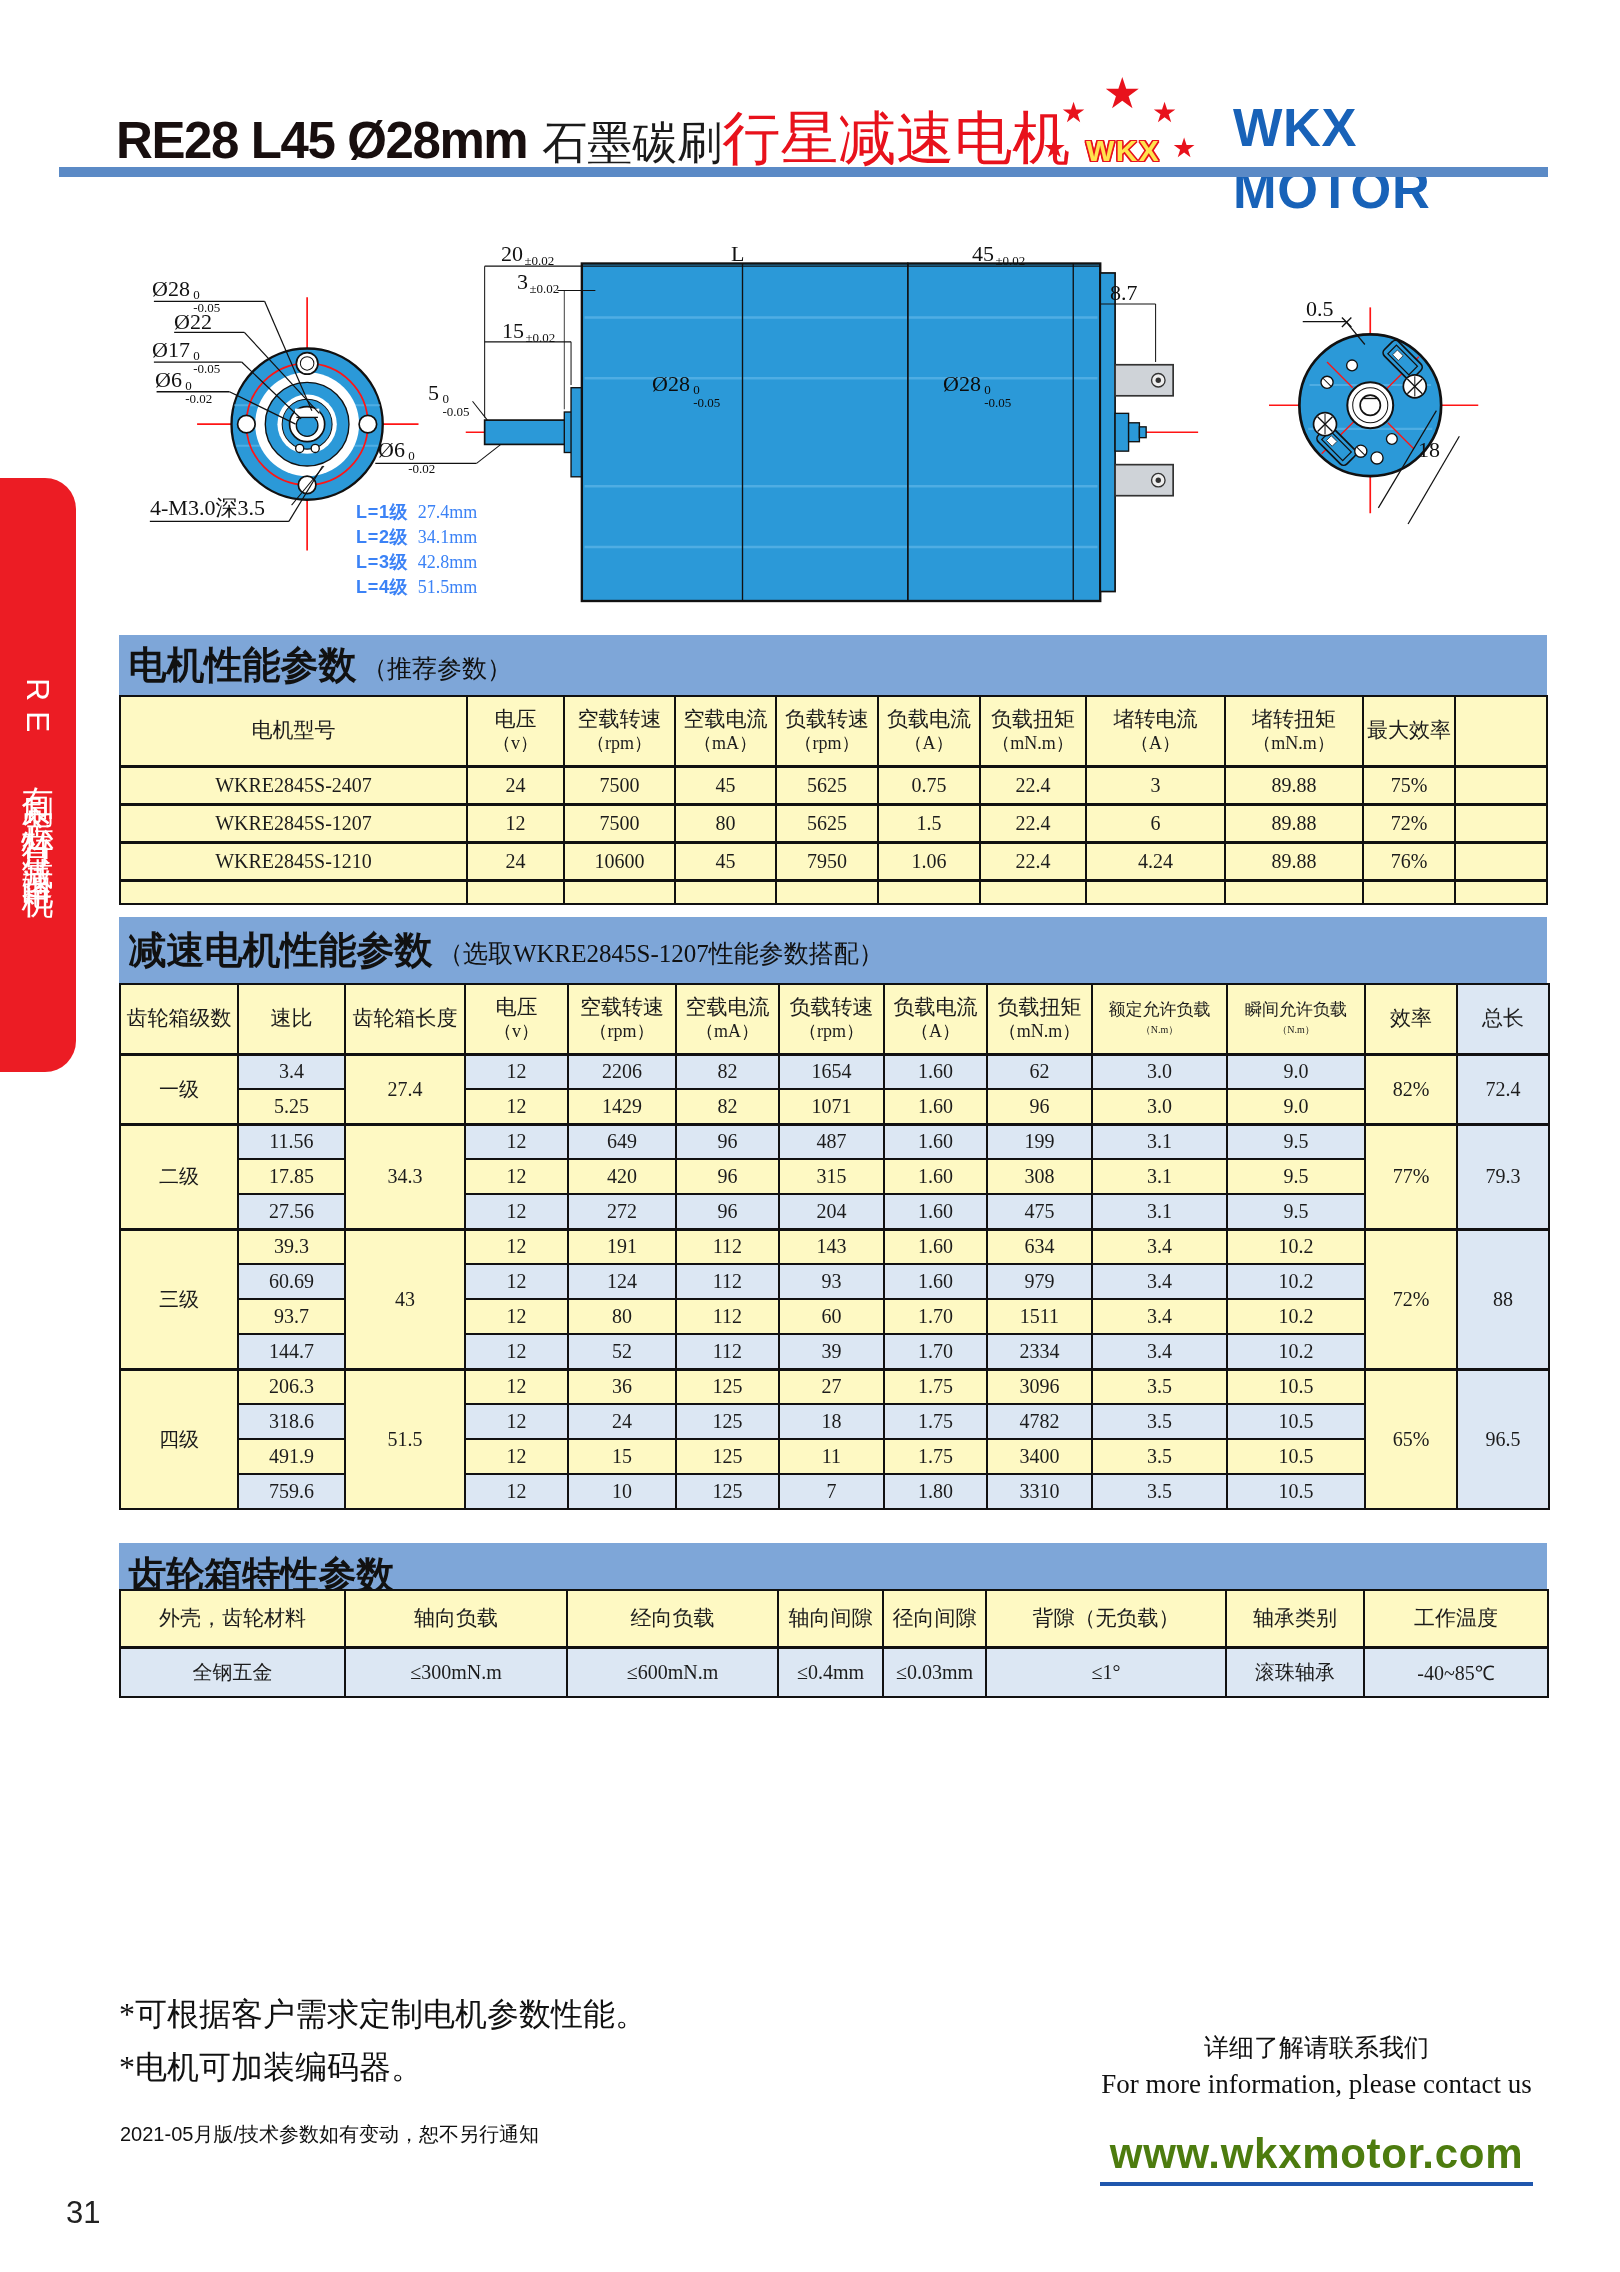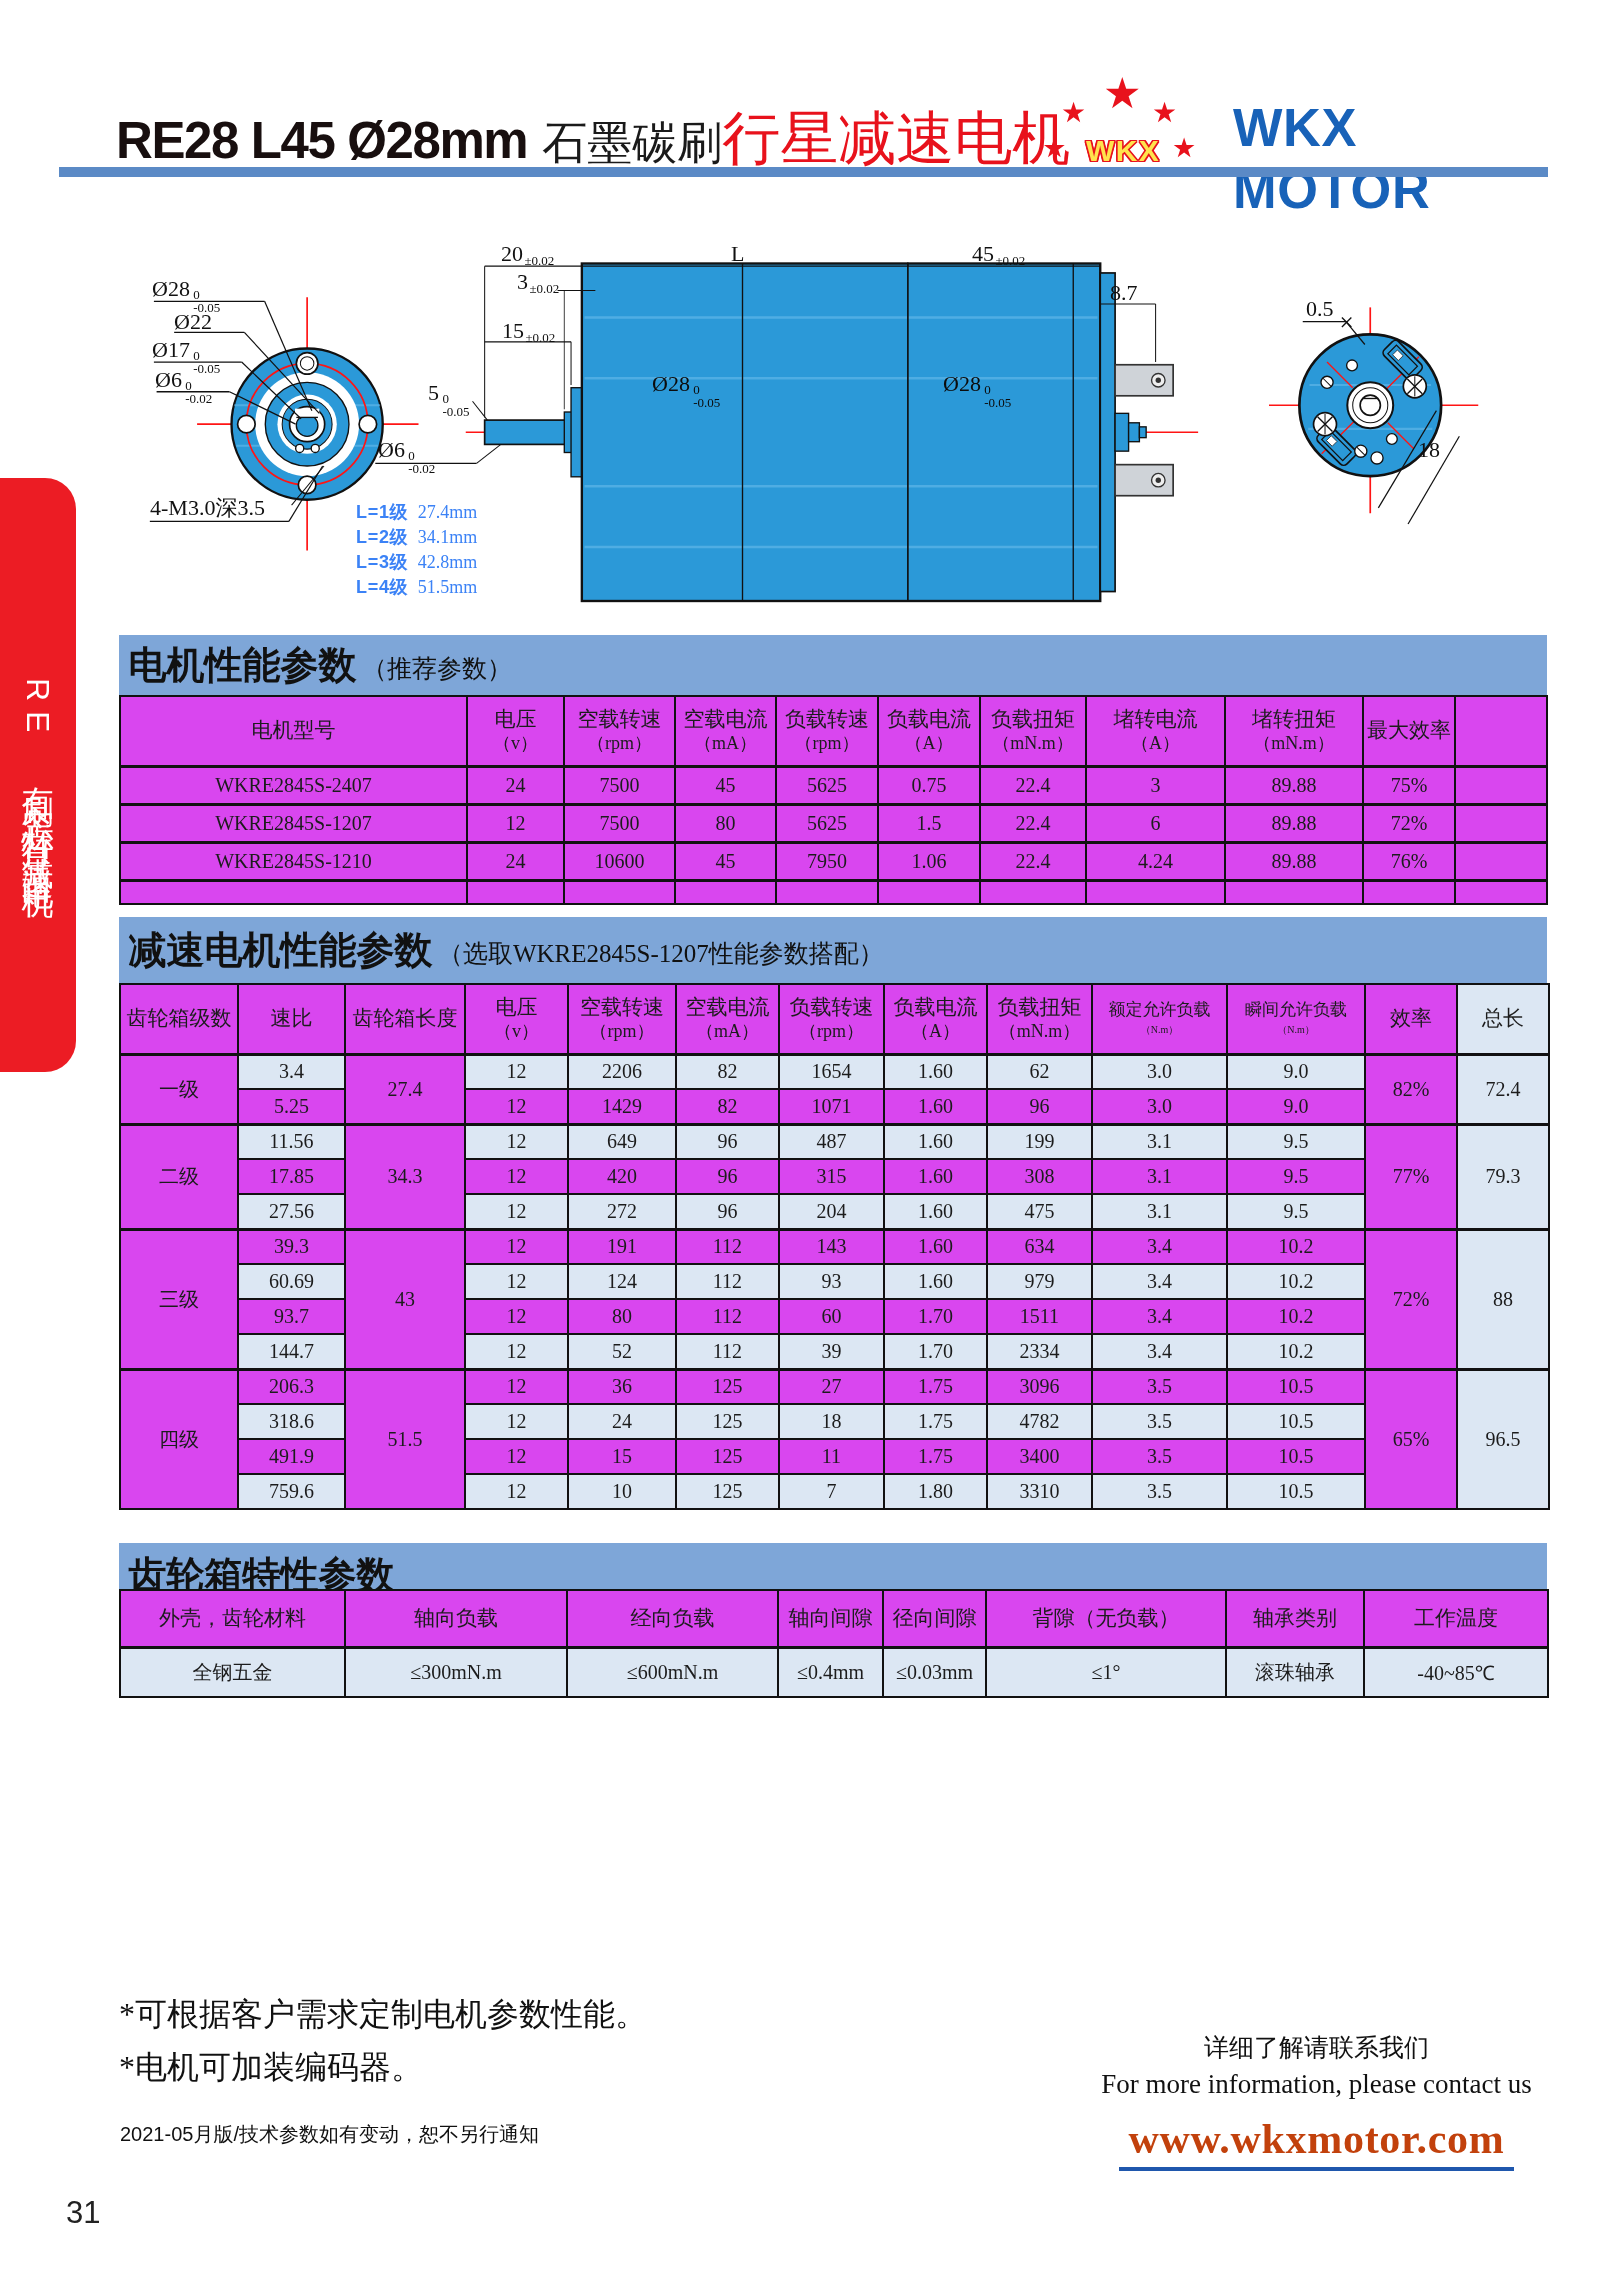--- a/index.html
+++ b/index.html
@@ -43,21 +43,21 @@
   .llist .v{font-family:"Liberation Serif",serif;margin-left:9.5px;}
 
   
   .secbar{position:absolute;left:119px;width:1428px;background:#7ea6d8;display:flex;
           align-items:center;padding-left:9.5px;box-sizing:border-box;}
   .secbar .t{font-family:"Liberation Sans",sans-serif;font-weight:bold;font-size:38px;color:#111;}
   .secbar .u{font-size:25px;color:#111;margin-left:5.4px;margin-top:6.8px;}
 
   
   .tbl{position:absolute;left:119px;border-collapse:collapse;table-layout:fixed;width:1428px;
-       background:#d946ef;}
+       background:#fef9c3;}
   .tbl td,.tbl th{border:2px solid #111;text-align:center;vertical-align:middle;
        font-family:"Liberation Serif",serif;font-size:20px;font-weight:normal;color:#1c1c1c;
        padding:0;overflow:hidden;}
   .tbl thead tr{border-bottom:3.4px solid #111;}
   .tbl{border:2.7px solid #111;}
   .hl{font-size:21px;line-height:27px;}
   .hu{font-size:18px;line-height:21.6px;}
   .sm .hl{font-size:17px;line-height:23px;}
   .sm .hu{font-size:10px;line-height:17.6px;}
   #t1 tbody tr{border-top:3.4px solid #111;height:38px;margin-top:28px;}
@@ -71,22 +71,22 @@
   .sh{background:#dce7f3;}
   .tt{background:#dce7f3;}
   .low{vertical-align:bottom;padding-bottom:4px;}
 
   
   .note{position:absolute;left:119px;font-size:32px;color:#111;}
   .version{position:absolute;left:120px;font-size:20px;color:#111;font-family:"Liberation Sans",sans-serif;}
   .contact{position:absolute;left:1080px;width:473px;text-align:center;color:#111;}
   .contact .cn{font-size:25px;}
   .contact .en{font-size:27px;margin-top:5.4px;text-align:center;}
-  .website{display:inline-block;margin-top:15px;font-family:Liberation Serif, serif;
-           font-weight:900;font-size:42px;color:#c2410c;border-bottom:4.7px solid #1f57ad;
+  .website{display:inline-block;margin-top:30px;font-family:Liberation Sans, sans-serif;
+           font-weight:900;font-size:42px;color:#4d7c0f;border-bottom:4.7px solid #1f57ad;
            padding:0 9.5px 4px 9.5px;letter-spacing:0.7px;}
   .pagenum{position:absolute;left:66px;top:2182px;font-size:31px;
            font-family:"Liberation Sans",sans-serif;color:#222;margin-top:13px;}
 </style>
 </head>
 <body>
 
 <div id="page">
 
   <div class="title-line">

